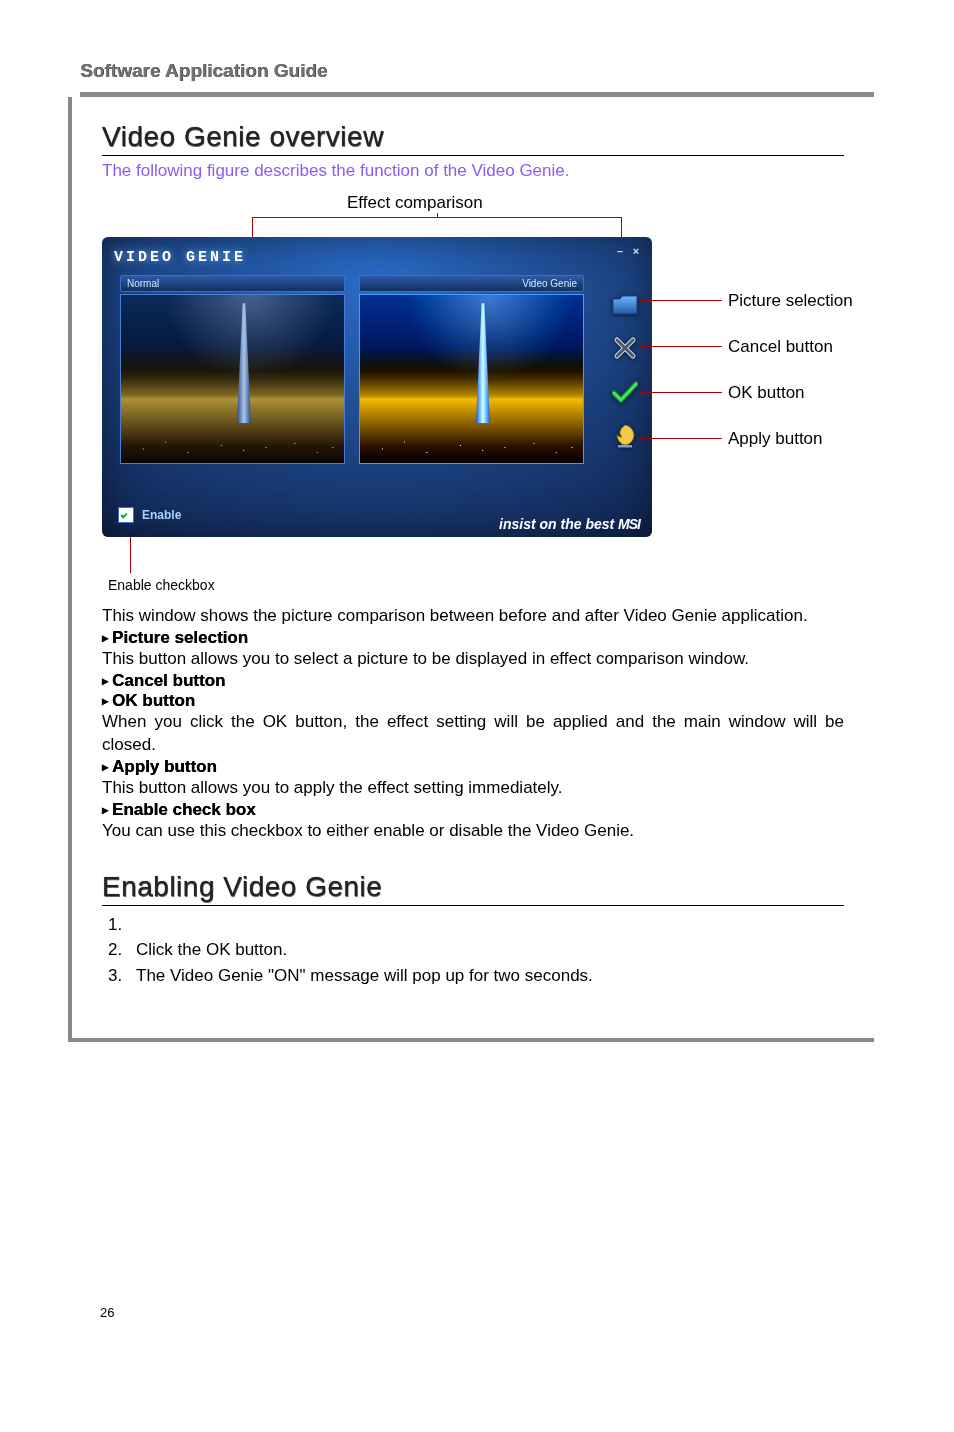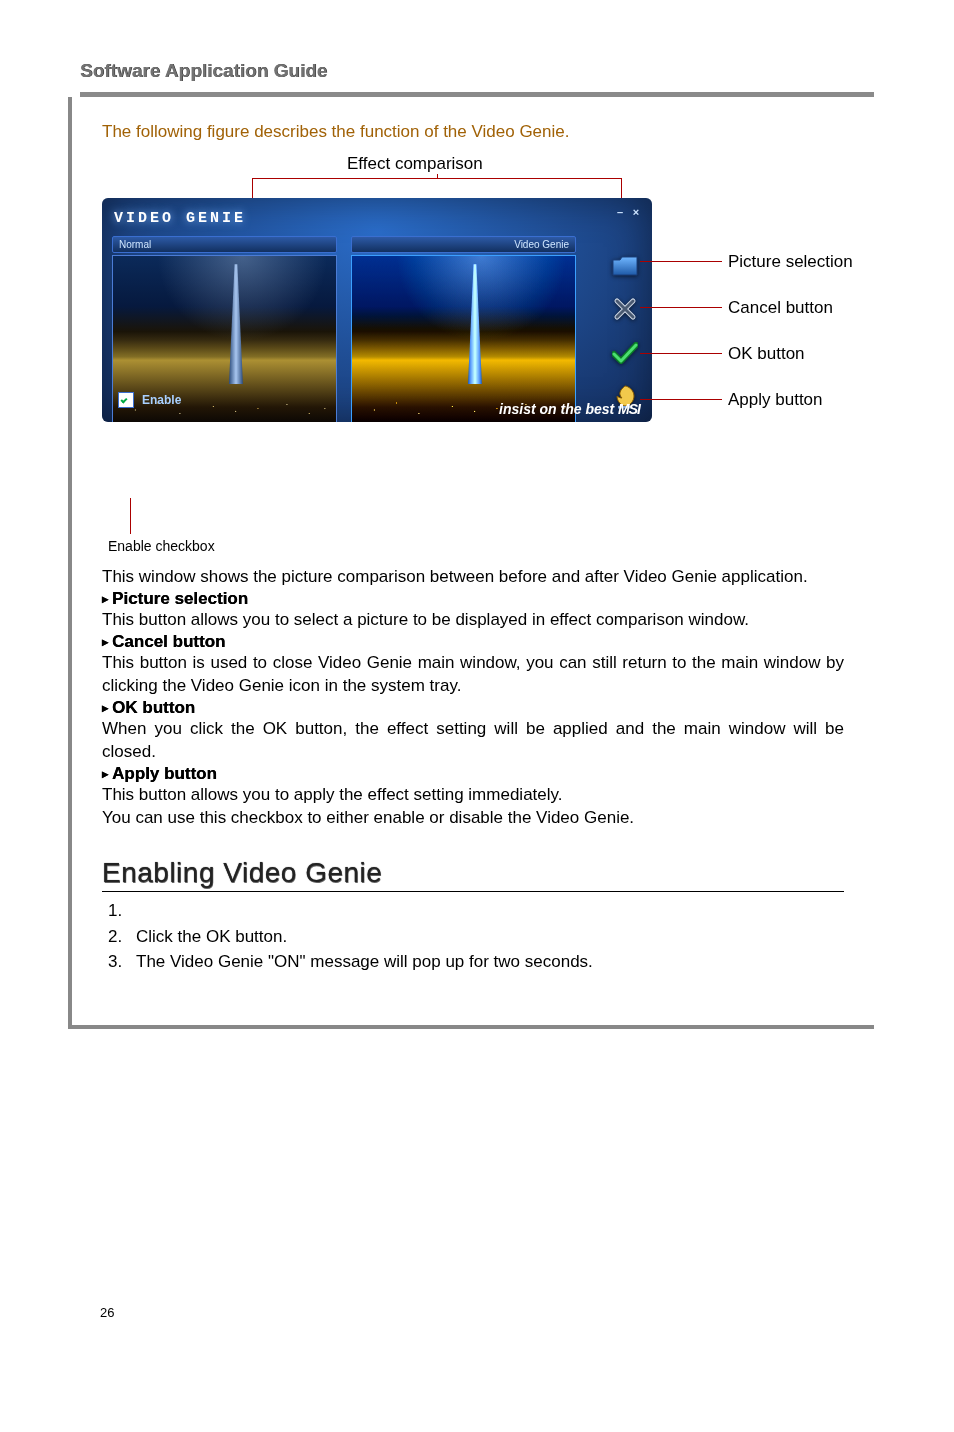--- a/index.html
+++ b/index.html
@@ -40,21 +40,21 @@
     margin-bottom: 4px;
     letter-spacing: 0.5px;
   }
   .underline {
     border-bottom: 1px solid #000;
     padding-bottom: 2px;
     margin-bottom: 12px;
   }
   p.body {
     font-size: 17px;
-    color: #a16207;
+    color: #8b5cf6;
     line-height: 1.35;
     margin-bottom: 8px;
   }
   .figure-area {
     position: relative;
     height: 390px;
     margin-top: 10px;
     margin-bottom: 8px;
   }
   .top-label {
@@ -79,21 +79,21 @@
     top: 20px;
     width: 1px;
     height: 4px;
     background: #a00;
   }
   .app-window {
     position: absolute;
     left: 0;
     top: 44px;
     width: 550px;
-    height: 224px;
+    height: 300px;
     border-radius: 6px;
     background: radial-gradient(ellipse 700px 480px at 50% 15%, #2a6cc8 0%, #1a3e7a 40%, #081230 85%);
     overflow: hidden;
     box-shadow: inset 0 0 40px rgba(0,0,0,0.4);
   }
   .title-bar {
     height: 38px;
     padding: 10px 12px 0 12px;
     position: relative;
   }
@@ -116,21 +116,21 @@
     width: 16px;
     height: 12px;
     color: #cce4ff;
     font-size: 11px;
     font-weight: bold;
     text-align: center;
     cursor: pointer;
   }
   .comparison-row {
     display: flex;
-    padding: 0 10px;
+    padding: 0 18px;
     gap: 14px;
   }
   .col {
     flex: 0 0 225px;
   }
   .col-label {
     background: linear-gradient(#2d5aa6,#123060);
     color: #cfe6ff;
     font-size: 10px;
     padding: 2px 6px;
@@ -246,20 +246,21 @@
   }
 </style>
 </head>
 <body>
 
 <div class="page">
   <div class="header">Software Application Guide</div>
   <div class="hr1"></div>
 
   <div class="content-box">
+    <h2 class="section-title underline">Video Genie overview</h2>
     <p class="body">The following figure describes the function of the Video Genie.</p>
 
     <div class="figure-area">
       <div class="top-label">Effect comparison</div>
       <div class="top-stem"></div>
       <div class="top-line"></div>
 
       <div class="app-window">
         <div class="title-bar">
           <span class="app-title-text">VIDEO  GENIE</span>
@@ -343,25 +344,25 @@
 
       <div class="bottom-stem"></div>
       <div class="bottom-label">Enable checkbox</div>
     </div>
 
     <div class="desc-block" id="desc-block">
         <div class="desc-item-body">This window shows the picture comparison between before and after Video Genie application.</div>
         <div class="desc-item-title"><span class="arrow">▸</span>Picture selection</div>
         <div class="desc-item-body">This button allows you to select a picture to be displayed in effect comparison window.</div>
         <div class="desc-item-title"><span class="arrow">▸</span>Cancel button</div>
-        <div class="desc-item-body">This button is used to close Video Genie main window, you can still return to the main window by clicking the Video Genie icon in the system tray.</div>
         <div class="desc-item-title"><span class="arrow">▸</span>OK button</div>
         <div class="desc-item-body">When you click the OK button, the effect setting will be applied and the main window will be closed.</div>
         <div class="desc-item-title"><span class="arrow">▸</span>Apply button</div>
         <div class="desc-item-body">This button allows you to apply the effect setting immediately.</div>
+        <div class="desc-item-title"><span class="arrow">▸</span>Enable check box</div>
         <div class="desc-item-body">You can use this checkbox to either enable or disable the Video Genie.</div>
       </div>
 
     <h2 class="section-title underline" style="margin-top:28px;">Enabling Video Genie</h2>
     <ol class="ol" id="steps-list">
         <li>
           <span class="ol-num">1.</span>
         </li>
         <li>
           <span class="ol-num">2.</span>

